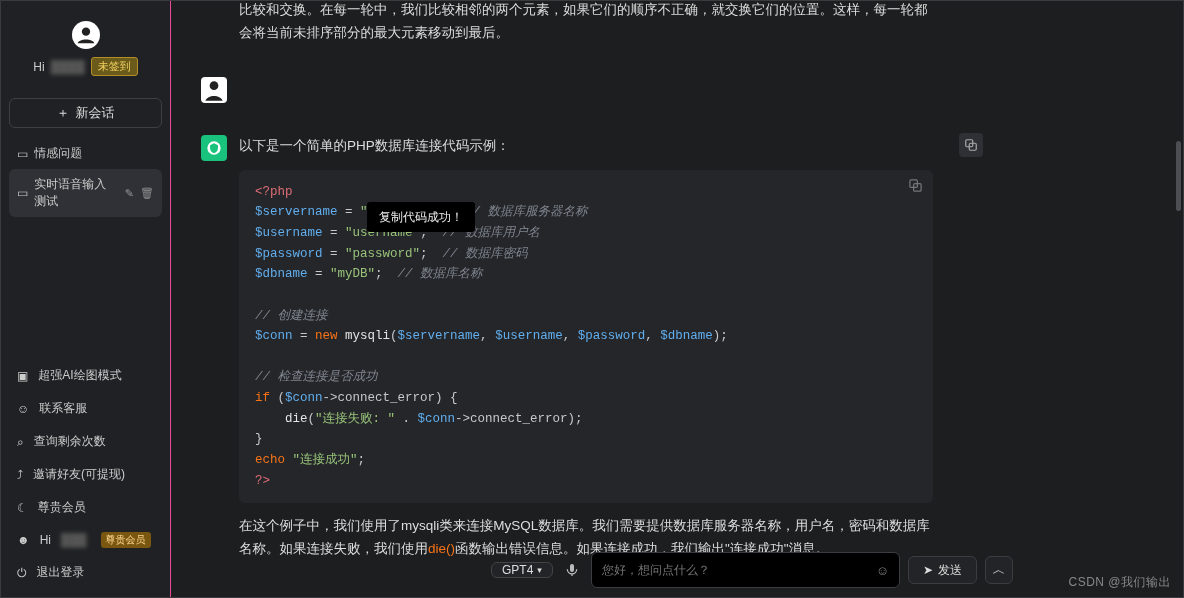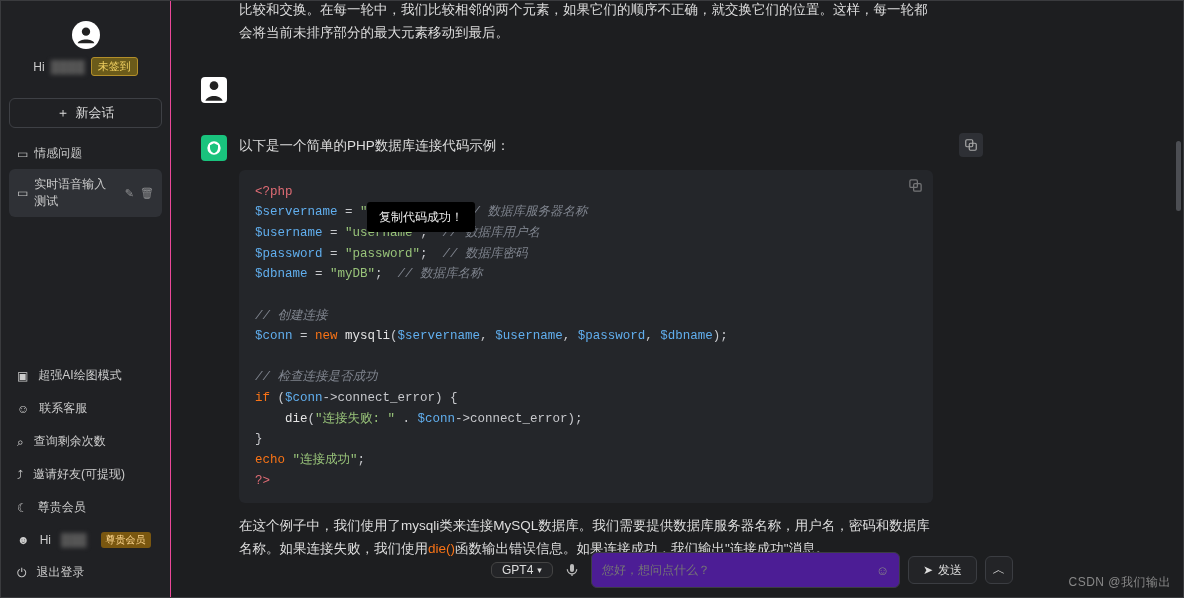--- a/index.html
+++ b/index.html
@@ -72,21 +72,21 @@
 .input-bar {
   position:absolute; left:320px; right:170px; bottom:12px;
   height:30px; display:flex; align-items:center; gap:8px;
 }
 .model-chip{
   height:16px; padding:0 10px; border:1px solid #444; border-radius:6px; background:#232427;
   display:flex; align-items:center; font-size:12px; color:#ddd; cursor:pointer;
 }
 .mic{ width:22px; display:flex; justify-content:center; color:#bbb; cursor:pointer;}
 .input-box{
-  flex:1; height:36px; background:#4c1d95; border:1px solid #3b3d42; border-radius:6px;
+  flex:1; height:36px; background:#000000; border:1px solid #3b3d42; border-radius:6px;
   display:flex; align-items:center; padding:0 10px; gap:8px;
 }
 .input-box input{
   flex:1; background:transparent; border:0; outline:0; color:#ddd; font-size:12px;
 }
 .send-btn{
   height:28px; padding:0 14px; background:#232427; border:1px solid #3b3d42; border-radius:6px;
   display:flex; align-items:center; gap:5px; color:#ddd; font-size:12px; cursor:pointer;
 }
 .scroll-top{

